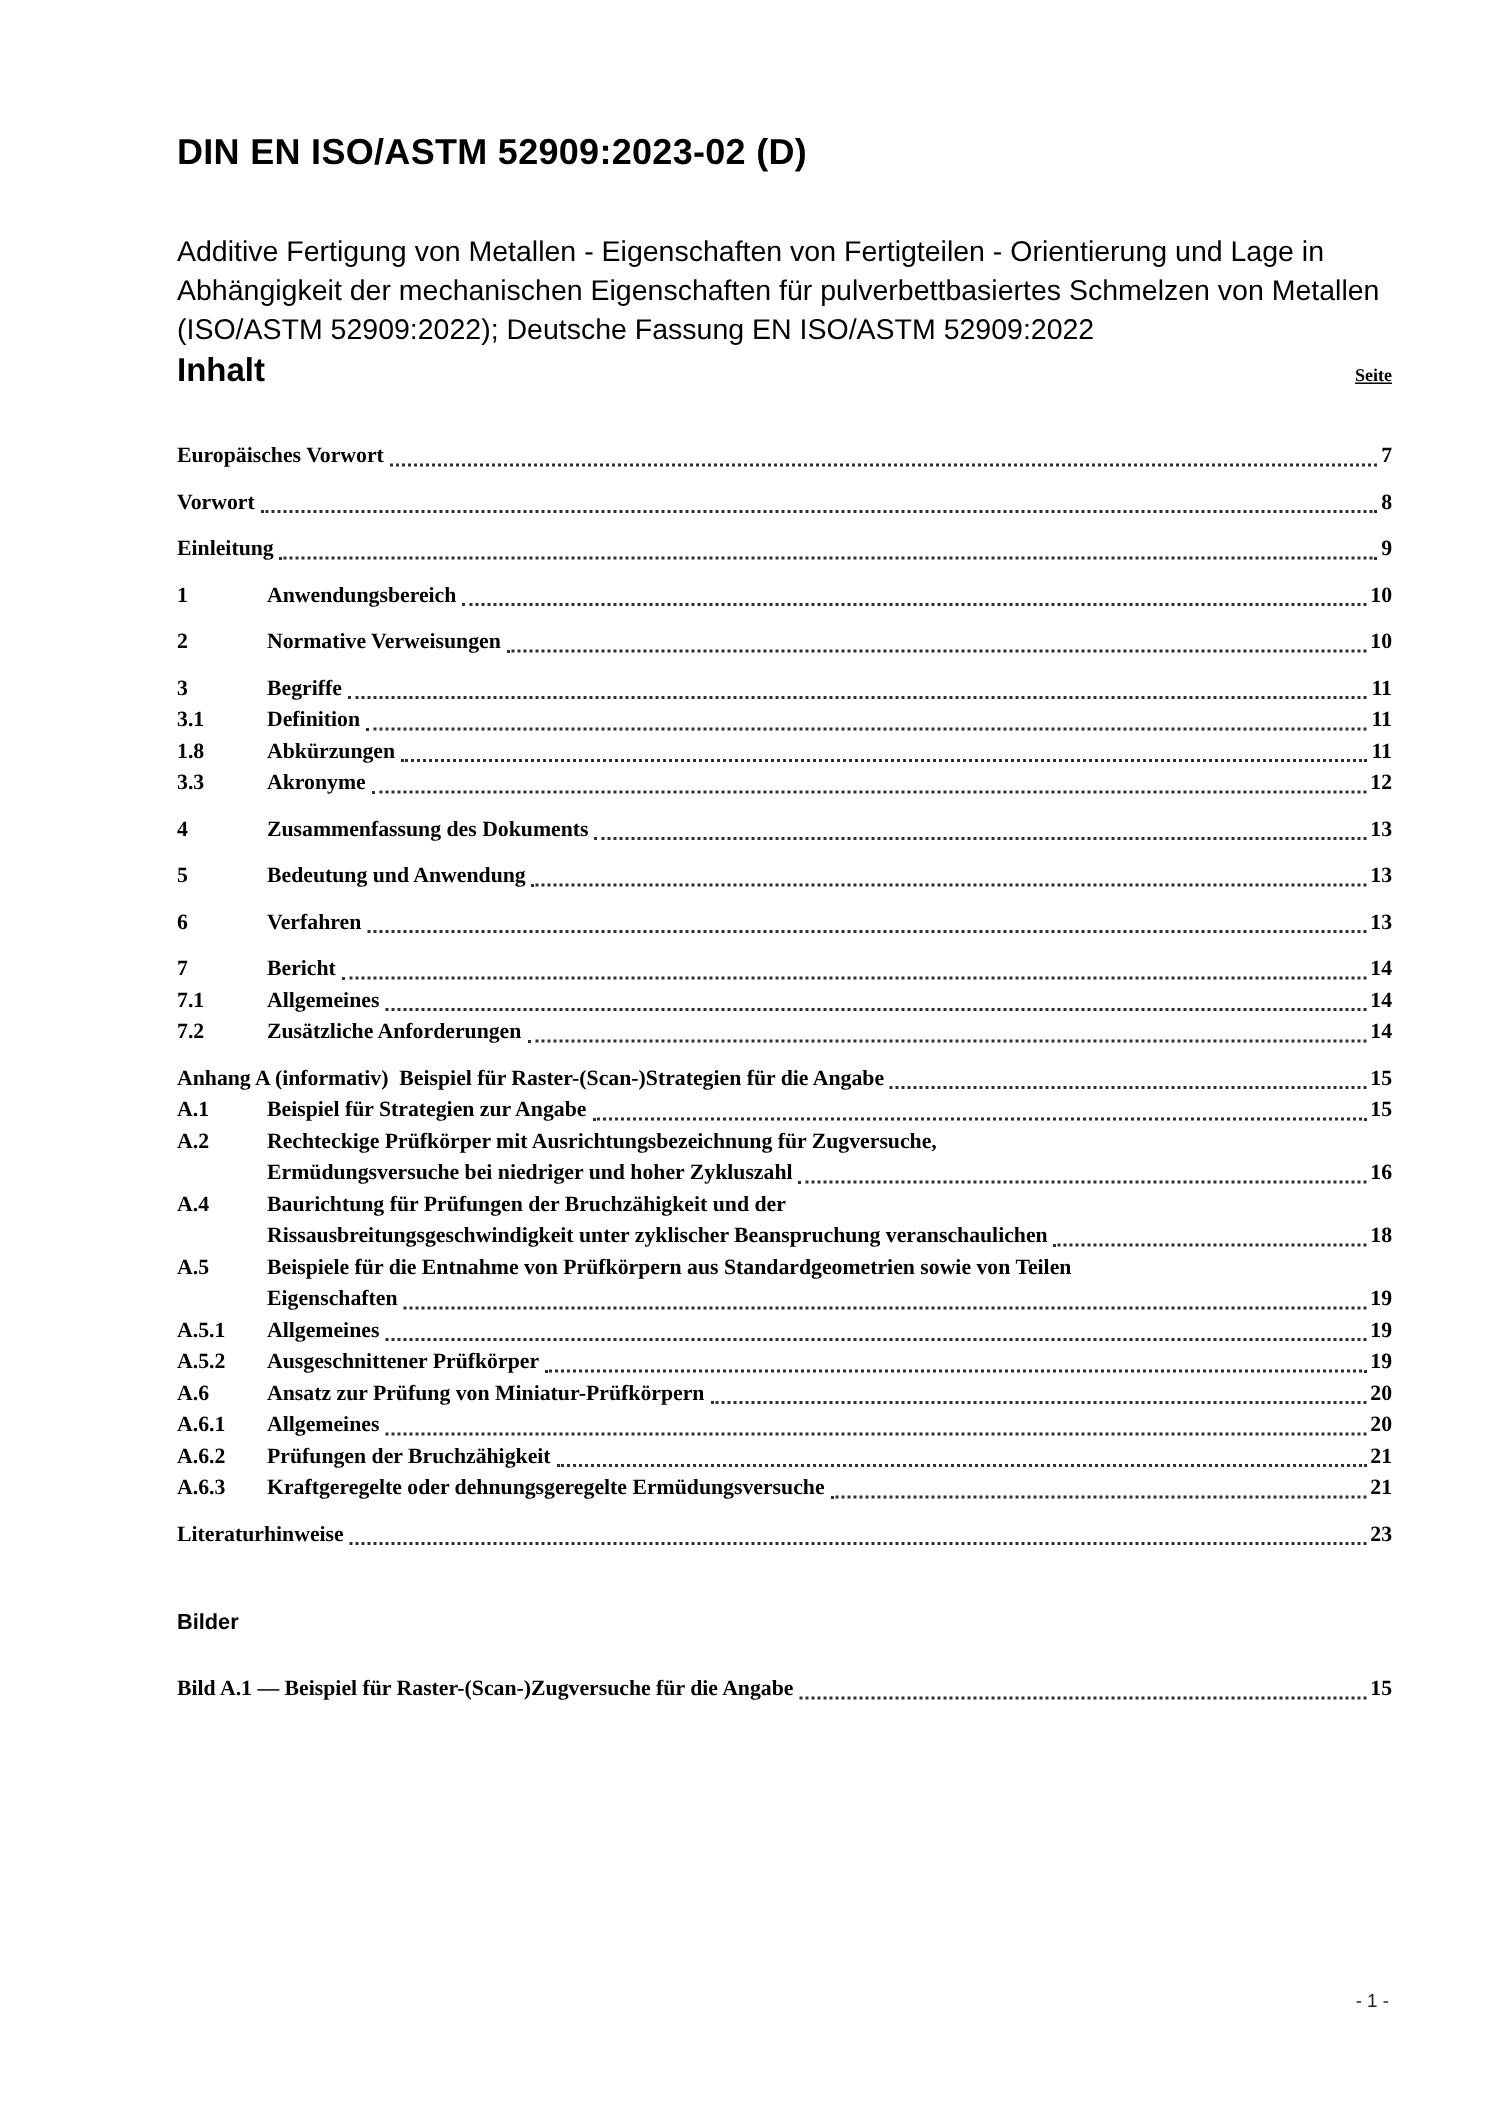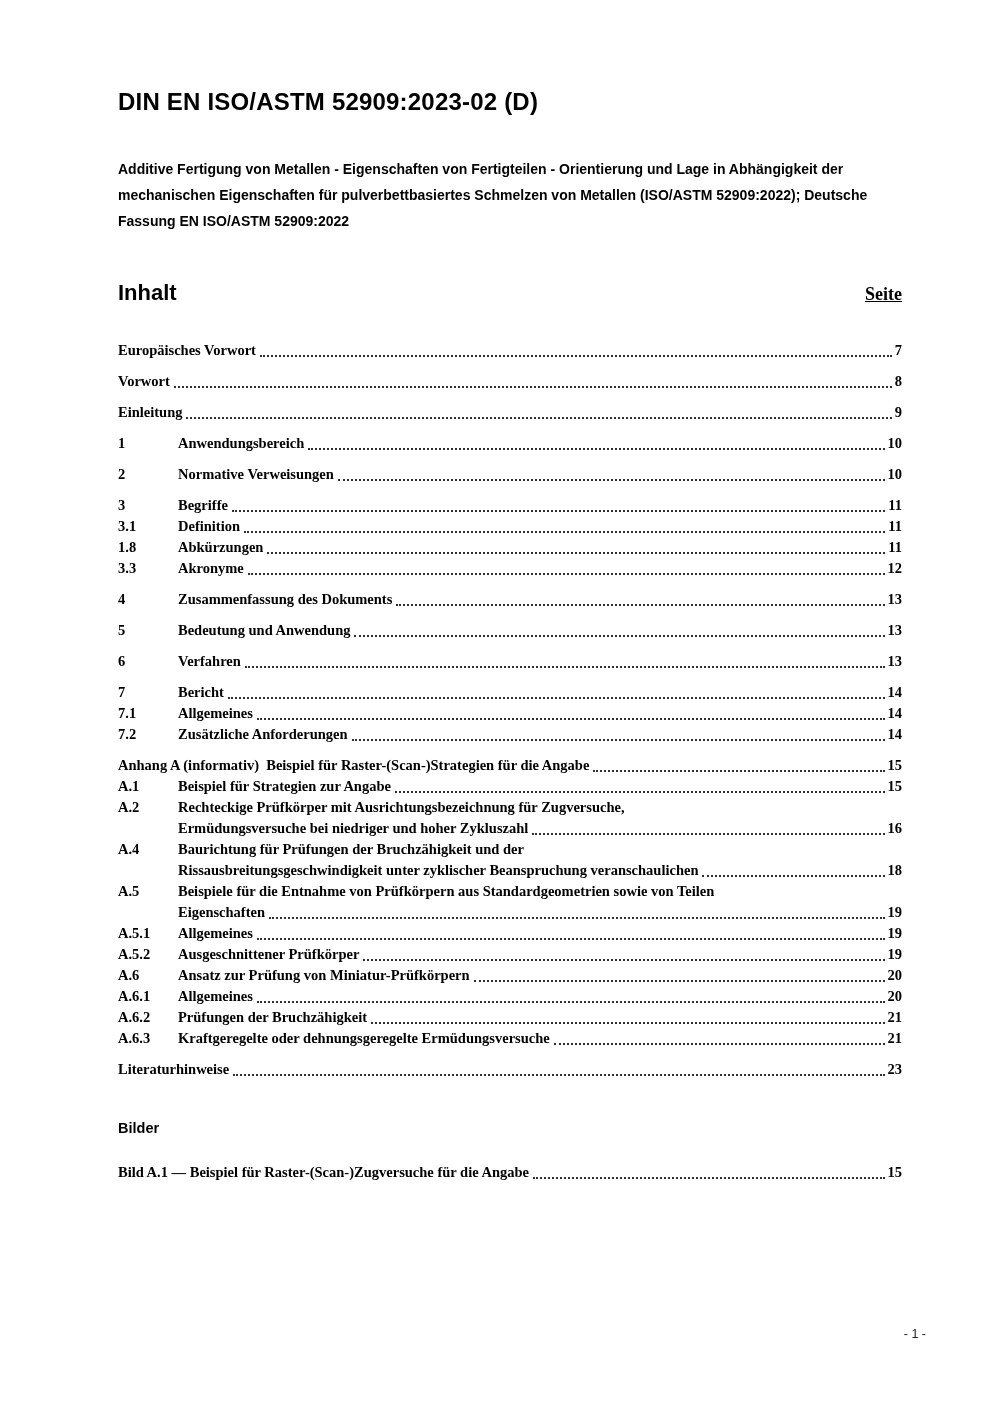--- a/index.html
+++ b/index.html
@@ -5,54 +5,53 @@
   * { margin: 0; padding: 0; box-sizing: border-box; }
   html, body { background: #ffffff; }
   body { font-family: "Liberation Serif", serif; color: #000; }
 
   .page {
     position: relative;
     width: 992px;
     height: 1403px;
     margin: 0 auto;
     background: #ffffff;
-    padding: 88px 90px 0 118px;
+    padding: 88px 64px 0 118px;
     overflow: hidden;
   }
 
   .doc-number {
     font-family: "Liberation Sans", sans-serif;
     font-size: 24px;
     font-weight: 700;
     letter-spacing: 0.2px;
     margin-bottom: 40px;
   }
 
   .doc-title {
     font-family: "Liberation Sans", sans-serif;
-    font-size: 14px;
-    font-weight: 700;
+    font-size: 19px;
+    font-weight: 400;
     line-height: 26px;
-    margin-bottom: 46px;
     max-width: 810px;
   }
 
   .toc-head {
     display: flex;
     justify-content: space-between;
     align-items: baseline;
     margin-bottom: 34px;
   }
   .toc-heading {
     font-family: "Liberation Sans", sans-serif;
     font-size: 22px;
     font-weight: 700;
   }
   .page-col-label {
-    font-size: 18px;
+    font-size: 12px;
     font-weight: 700;
     text-decoration: underline;
   }
 
   .toc-list { font-size: 14.5px; font-weight: 700; }
 
   .toc-row { display: flex; }
   .toc-row.gap { margin-top: 10px; }
   .toc-num { flex: 0 0 60px; line-height: 21px; }
   .toc-body { flex: 1 1 auto; min-width: 0; }

